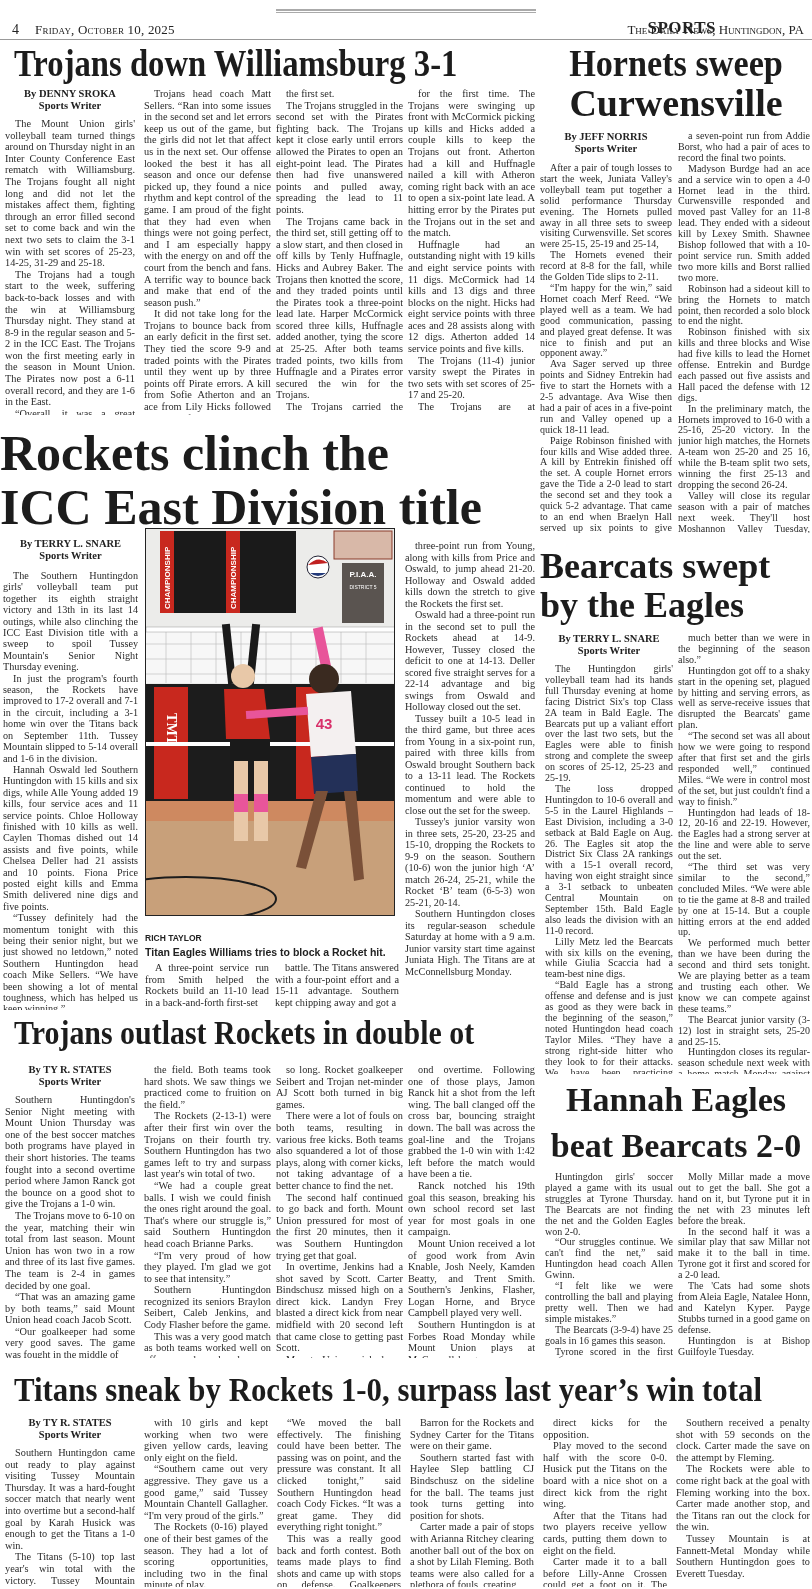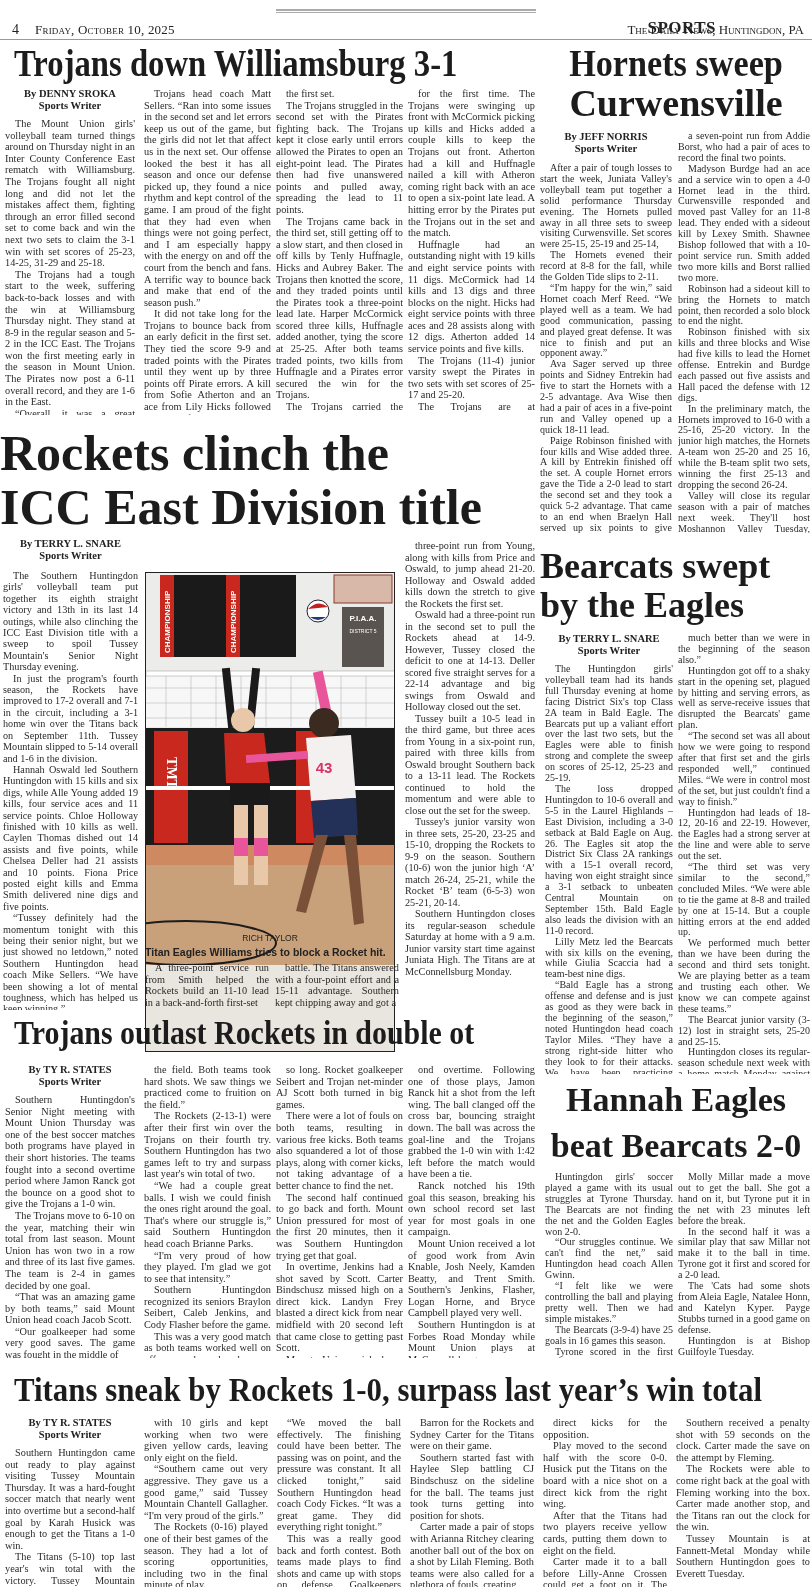--- a/index.html
+++ b/index.html
@@ -10,21 +10,21 @@
 .folio{left:0;top:18px;width:812px;height:22px;border-bottom:1px solid #999}
 .folio .pg{position:absolute;left:12px;top:4px;font-size:14px}
 .folio .date{position:absolute;left:35px;top:4px;font-size:13px;font-variant:small-caps;letter-spacing:.2px}
 .folio .sec{position:absolute;left:0;width:716px;top:0;text-align:right;font-size:17px;font-weight:bold;letter-spacing:.5px}
 .folio .paper{position:absolute;right:8px;top:4px;font-size:13px;font-variant:small-caps}
 .hl{font-family:"Liberation Serif",serif;font-weight:bold;color:#1c1c1c;white-space:nowrap;line-height:1;transform-origin:left top}
 .byline{text-align:center;font-weight:bold;font-size:10.5px;line-height:12px}
 .col{font-size:10.3px;line-height:11.6px;text-align:justify;color:#2a2a2a;overflow:hidden}
 .col p{text-indent:10px}
 .photo{border:1px solid #222;overflow:hidden;background:#e9e5df}
-.credit{font-family:"Liberation Sans",sans-serif;font-weight:normal;font-size:8.5px;text-align:center}
+.credit{font-family:"Liberation Sans",sans-serif;font-weight:bold;font-size:8.5px;text-align:left}
 .caption{font-family:"Liberation Sans",sans-serif;font-weight:bold;font-size:10.5px}
 </style>
 </head>
 <body>
 
 <div class="abs topbar"></div>
 <div class="abs folio">
   <span class="pg">4</span>
   <span class="date">Friday, October 10, 2025</span>
   <span class="sec">SPORTS</span>
@@ -90,21 +90,21 @@
   <div>By TERRY L. SNARE</div>
   <div>Sports Writer</div>
 </div>
 <div class="abs col" style="left:3px;top:570px;width:135px;height:440px;font-size:10.2px;line-height:11.4px">
     <p>The Southern Huntingdon girls' volleyball team put together its eighth straight victory and 13th in its last 14 outings, while also clinching the ICC East Division title with a sweep to spoil Tussey Mountain's Senior Night Thursday evening.</p>
     <p>In just the program's fourth season, the Rockets have improved to 17-2 overall and 7-1 in the circuit, including a 3-1 home win over the Titans back on September 11th. Tussey Mountain slipped to 5-14 overall and 1-6 in the division.</p>
     <p>Hannah Oswald led Southern Huntingdon with 15 kills and six digs, while Alle Young added 19 kills, four service aces and 11 service points. Chloe Holloway finished with 10 kills as well. Caylen Thomas dished out 14 assists and five points, while Chelsea Deller had 21 assists and 10 points. Fiona Price posted eight kills and Emma Smith delivered nine digs and five points.</p>
     <p>“Tussey definitely had the momentum tonight with this being their senior night, but we just showed no letdown,” noted Southern Huntingdon head coach Mike Sellers. “We have been showing a lot of mental toughness, which has helped us keep winning.”</p>
   </div>
 
-<div class="abs photo" style="left:145px;top:572px;width:250px;height:480px">
+<div class="abs photo" style="left:145px;top:528px;width:250px;height:388px">
   <svg width="250" height="392" viewBox="0 0 250 392">
     <rect x="0" y="0" width="250" height="160" fill="#ececea"></rect>
     <rect x="14" y="2" width="70" height="82" fill="#1a1a1a"></rect>
     <rect x="14" y="2" width="14" height="82" fill="#c8281e"></rect>
     <rect x="80" y="2" width="70" height="82" fill="#1a1a1a"></rect>
     <rect x="80" y="2" width="14" height="82" fill="#c8281e"></rect>
     <text x="24" y="80" transform="rotate(-90 24 80)" font-size="8" font-family="Liberation Sans, sans-serif" font-weight="bold" fill="#fff">CHAMPIONSHIP</text>
     <text x="90" y="80" transform="rotate(-90 90 80)" font-size="8" font-family="Liberation Sans, sans-serif" font-weight="bold" fill="#fff">CHAMPIONSHIP</text>
     <rect x="188" y="2" width="58" height="28" fill="#d8b8a8" stroke="#8a3a2a"></rect>
     <rect x="196" y="34" width="42" height="60" fill="#5a5450"></rect>

